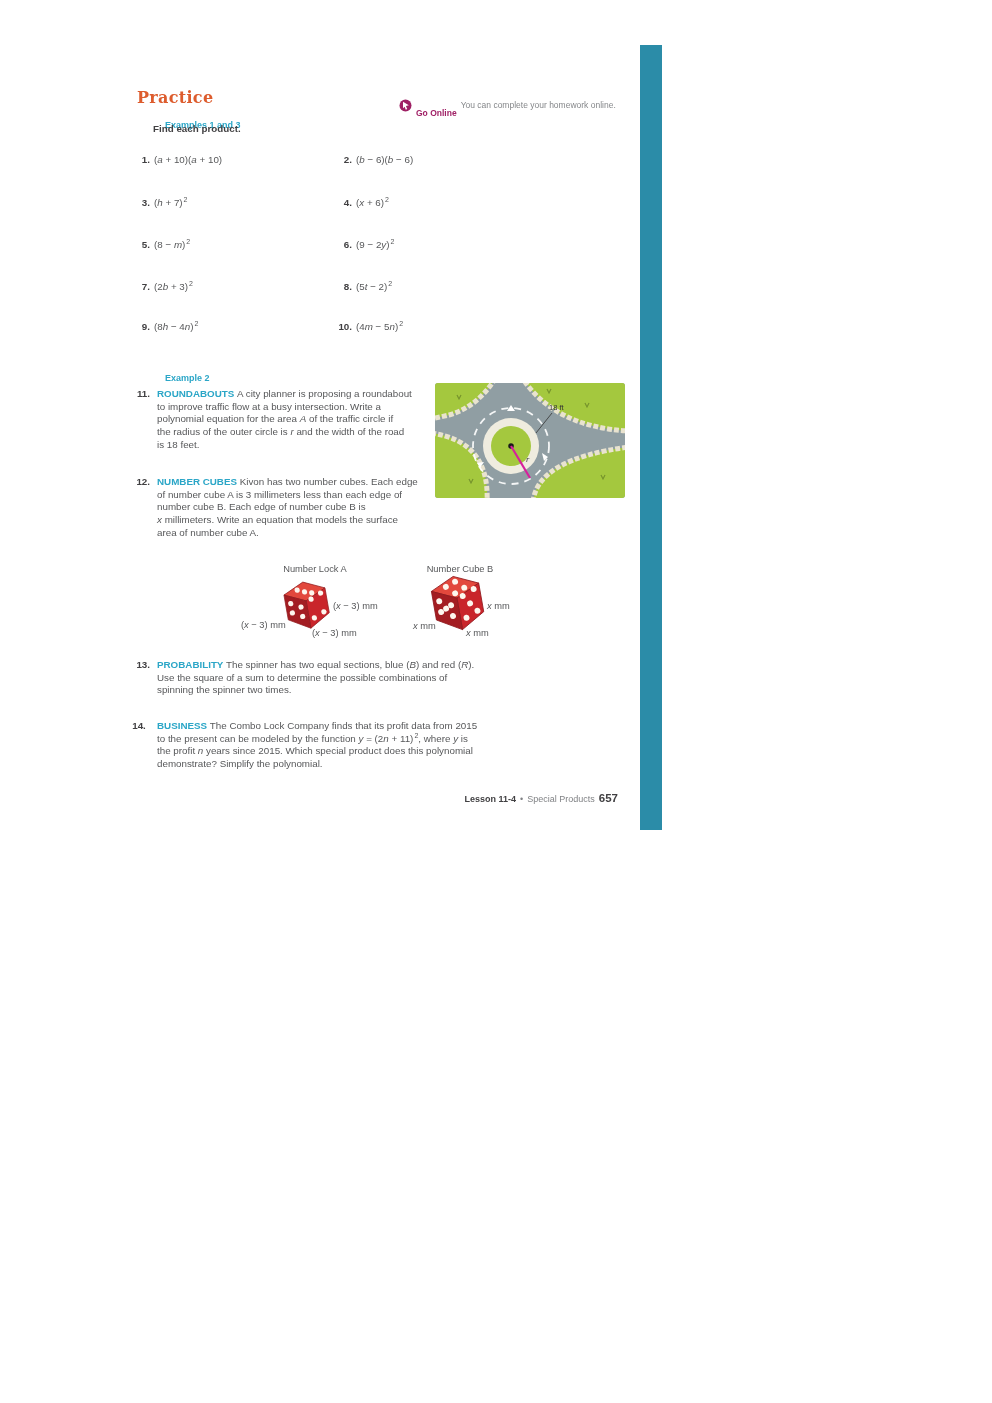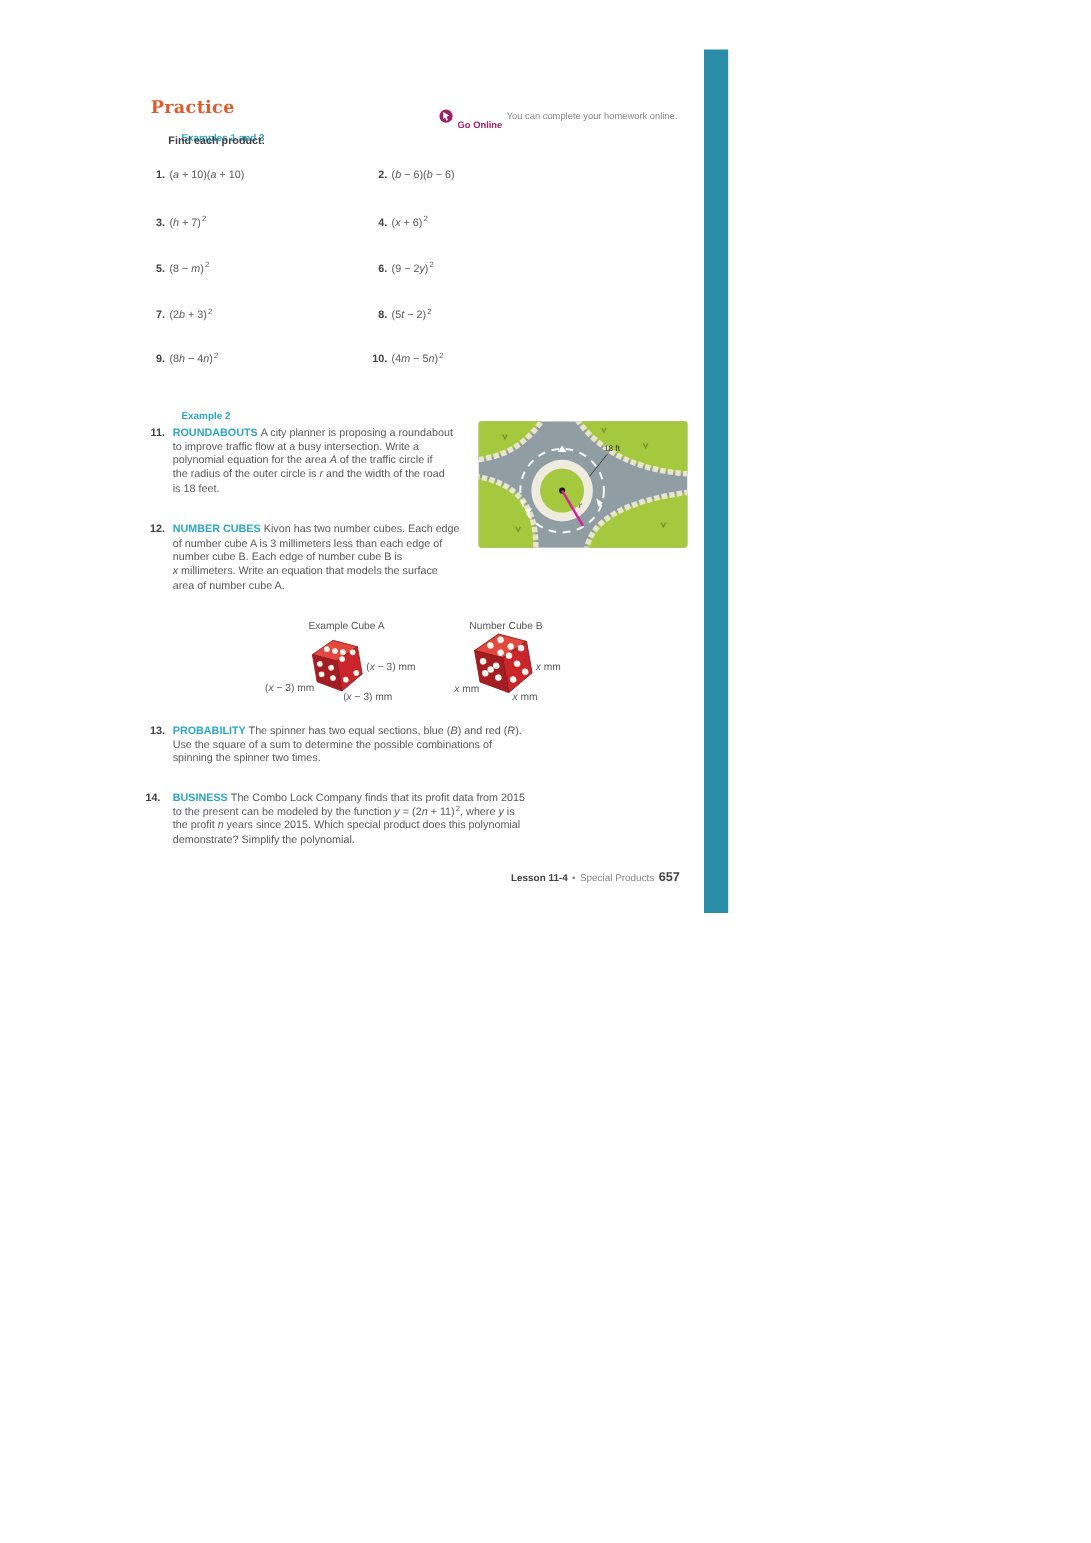--- a/index.html
+++ b/index.html
@@ -143,21 +143,21 @@
       <line x1="76" y1="63" x2="95" y2="95" stroke="#D6219C" stroke-width="2.2"></line>
       <text x="91" y="79" font-size="8.5" font-style="italic" fill="#3A3A3A" font-family="Liberation Serif, serif">r</text>
       <line x1="117" y1="30" x2="101" y2="50" stroke="#333333" stroke-width="0.8"></line>
       <text x="114" y="27" font-size="7.5" fill="#333333">18 ft</text>
     </svg>
   </div>
 
   <div class="word-num" style="top:476px;">12.</div>
   <div class="word-text" style="top:476px; width:300px;"><span class="lead">NUMBER CUBES </span><span>Kivon has two number cubes. Each edge</span><br><span>of number cube A is 3 millimeters less than each edge of</span><br><span>number cube B. Each edge of number cube B is</span><br><span style="font-style: italic;">x</span><span> millimeters. Write an equation that models the surface</span><br><span>area of number cube A.</span></div>
 
-  <div class="cube-title" style="left:255px; top:564px;">Example Cube A</div>
+  <div class="cube-title" style="left:255px; top:564px;">Number Lock A</div>
   <div class="cube-title" style="left:400px; top:564px;">Number Cube B</div>
 
   <div class="fig" style="left:281px; top:578px;">
     <svg width="52" height="56" viewBox="0 0 60 64">
       <g transform="rotate(-10 30 32)" stroke="#8F181D" stroke-width="0.8">
         <path d="M30,4 L54,15 L30,26 L6,15 Z" fill="#E2483D"></path>
         <path d="M30,26 L54,15 L54,44 L30,58 Z" fill="#C9252B"></path>
         <path d="M6,15 L30,26 L30,58 L6,44 Z" fill="#A31D22"></path>
       </g>
       <g transform="rotate(-10 30 32)" fill="#FDF6EE" stroke="none">

